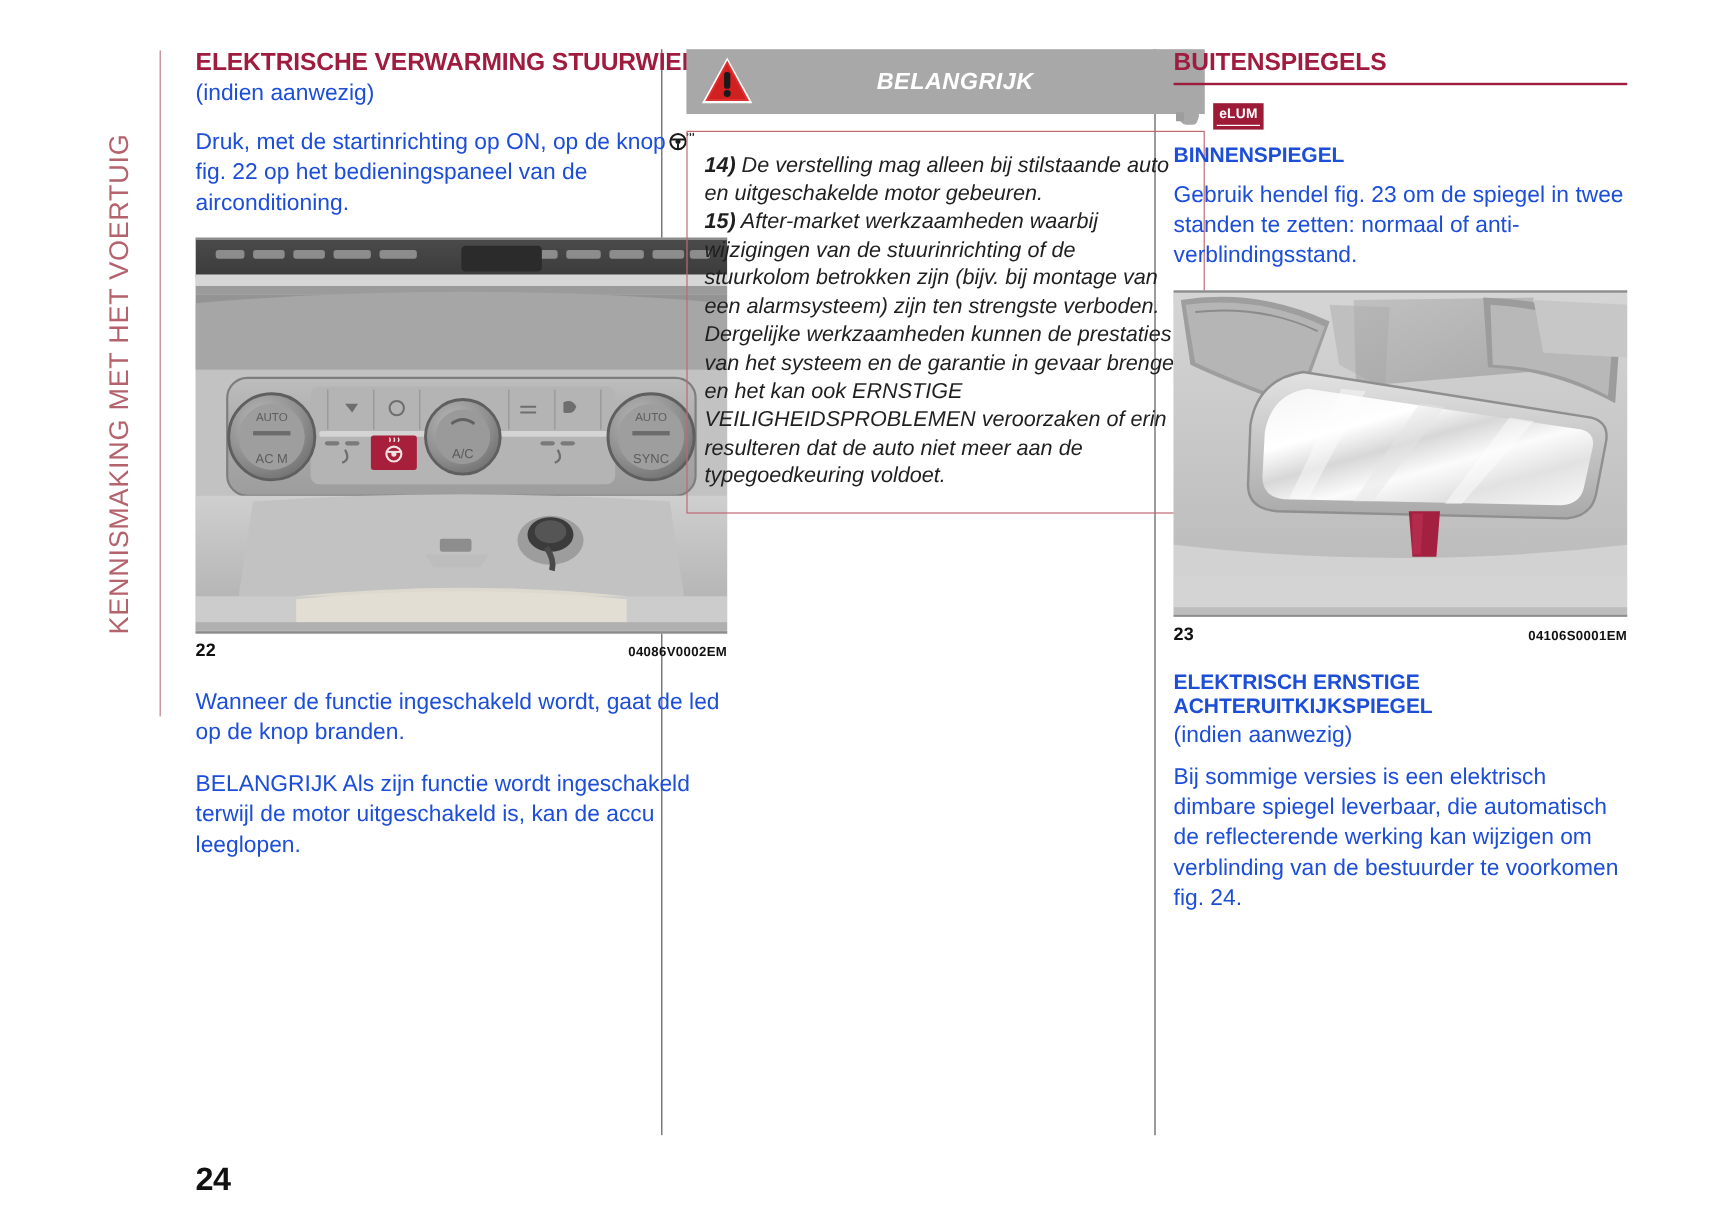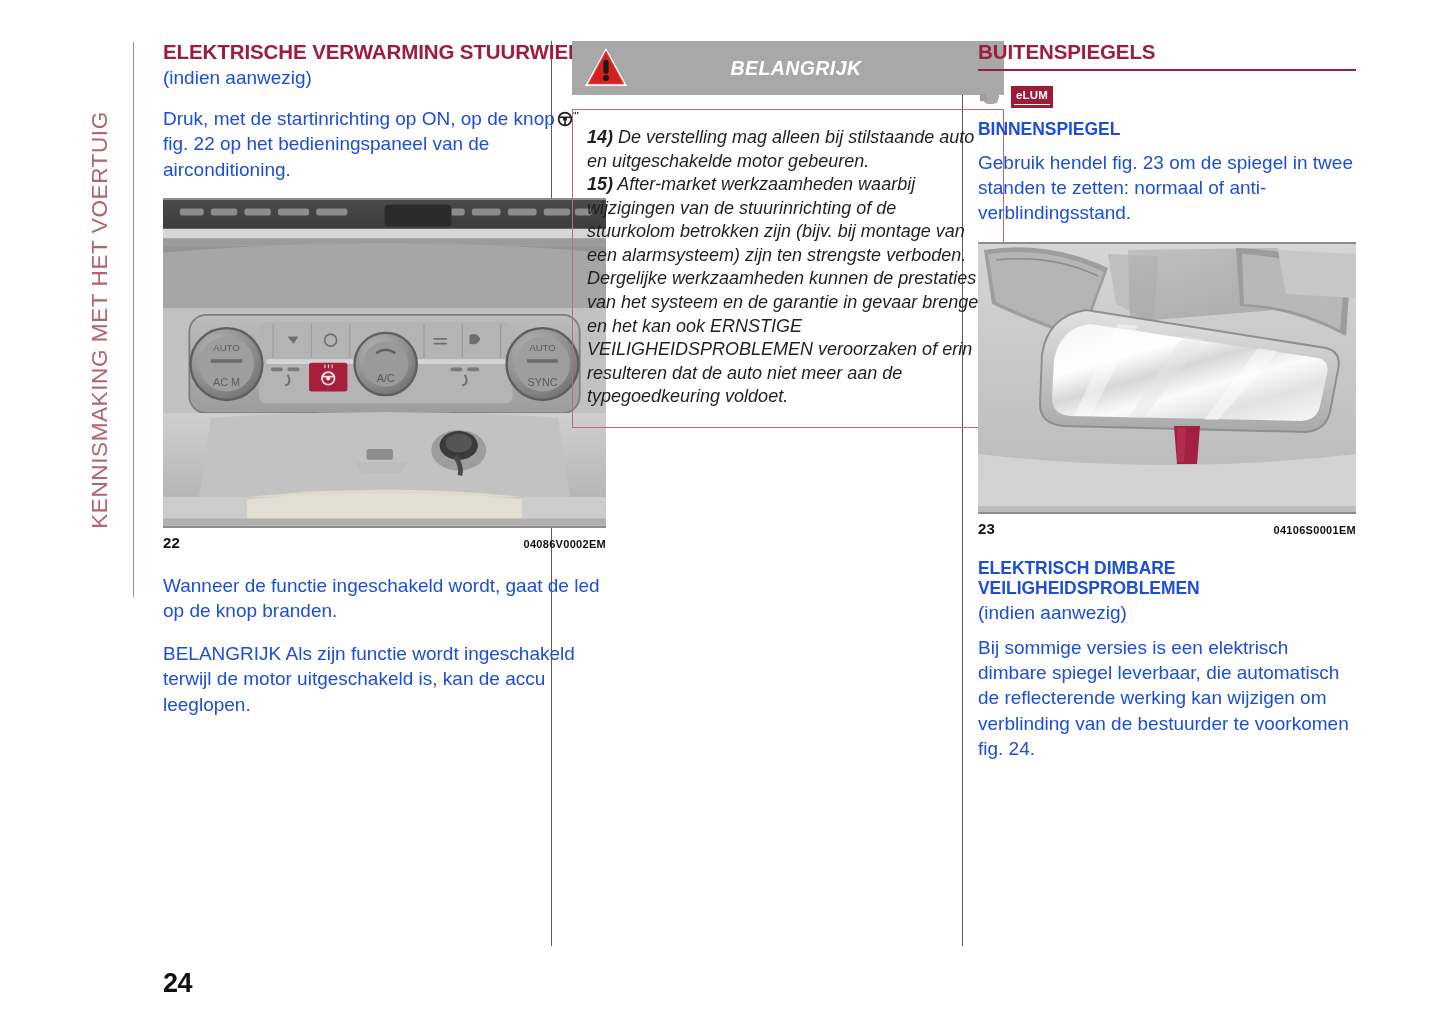--- a/index.html
+++ b/index.html
@@ -465,20 +465,20 @@
         <rect x="0" y="236" width="378" height="32" fill="#d4d4d4"></rect>
         <rect x="0" y="262" width="378" height="6" fill="#bdbdbd"></rect>
       </svg>
       <div class="fig-caption">
         <span class="num">23</span>
         <span class="code">04106S0001EM</span>
       </div>
     </div>
 
 
-    <h3 class="sub-title gap-lg">ELEKTRISCH DIMBARE VEILIGHEIDSPROBLEMEN</h3>
+    <h3 class="sub-title gap-lg">ELEKTRISCH ERNSTIGE ACHTERUITKIJKSPIEGEL</h3>
     <p class="body tight">(indien aanwezig)</p>
     <p class="body gap-sm">Bij sommige versies is een elektrisch dimbare spiegel leverbaar, die automatisch de reflecterende werking kan wijzigen om verblinding van de bestuurder te voorkomen fig. 24.</p>
   </div>
 
   <div class="page-number">24</div>
 
 </div>
 
 </body></html>

